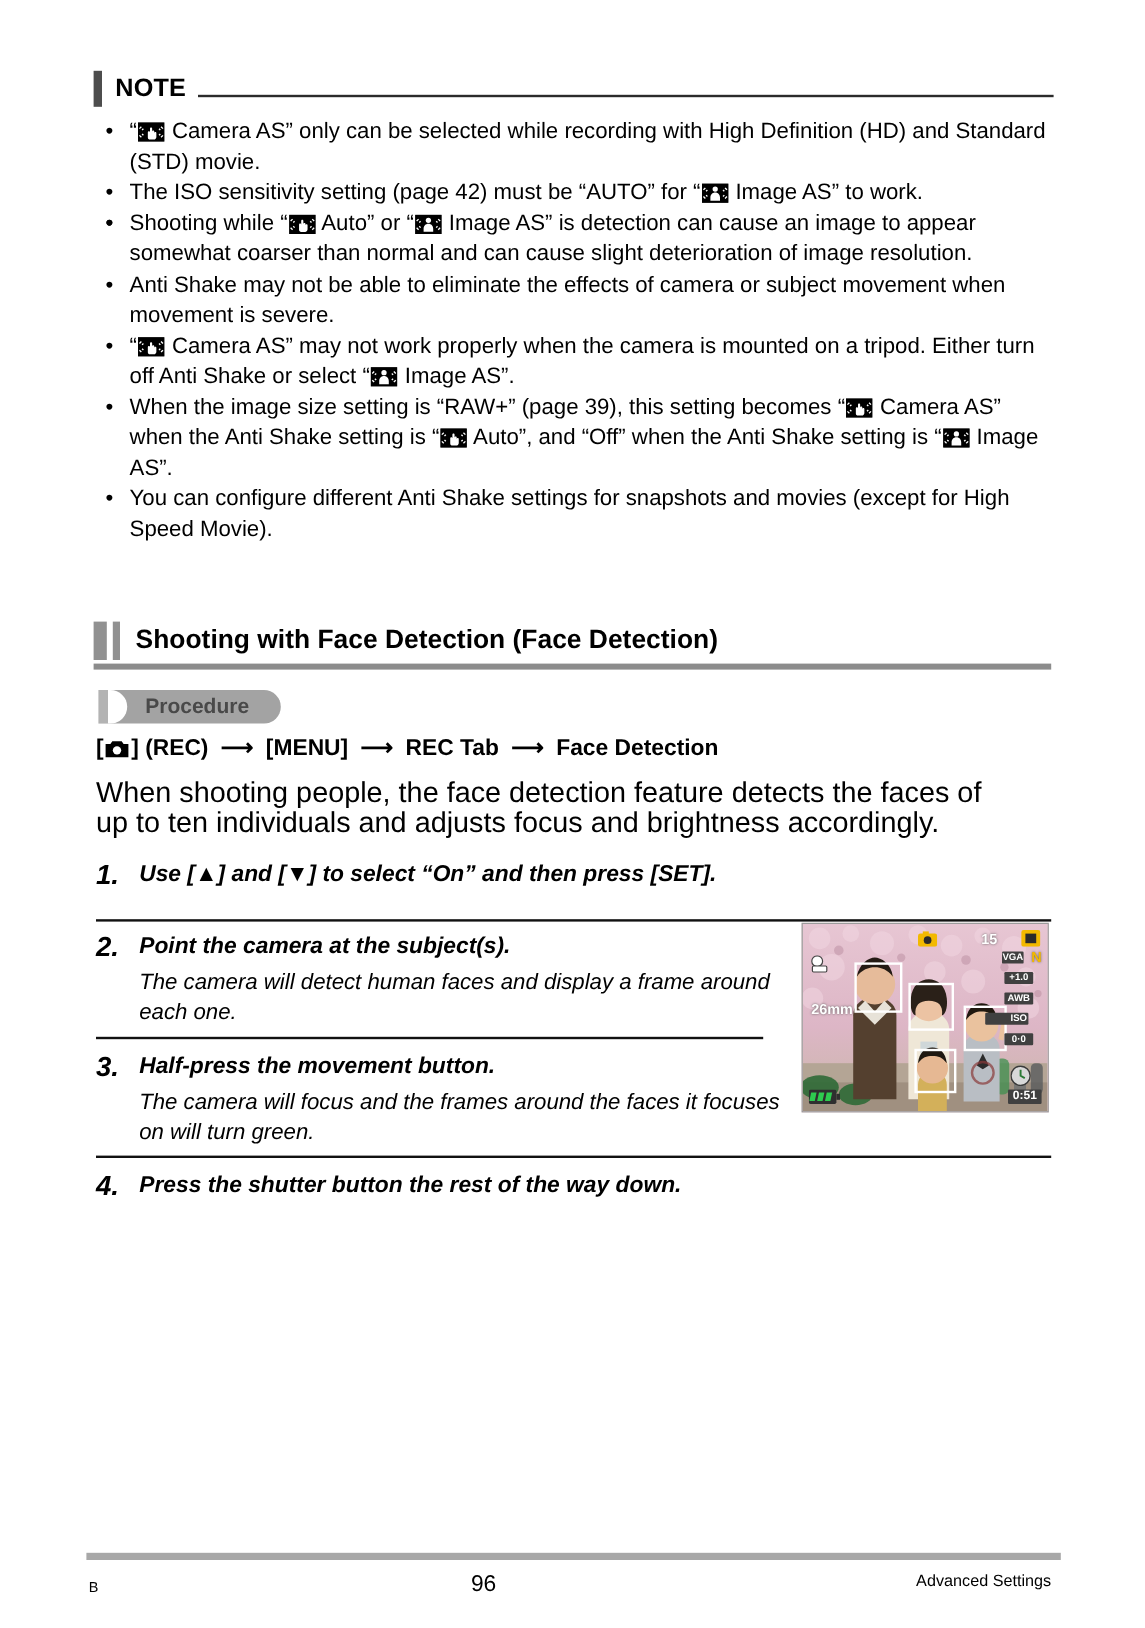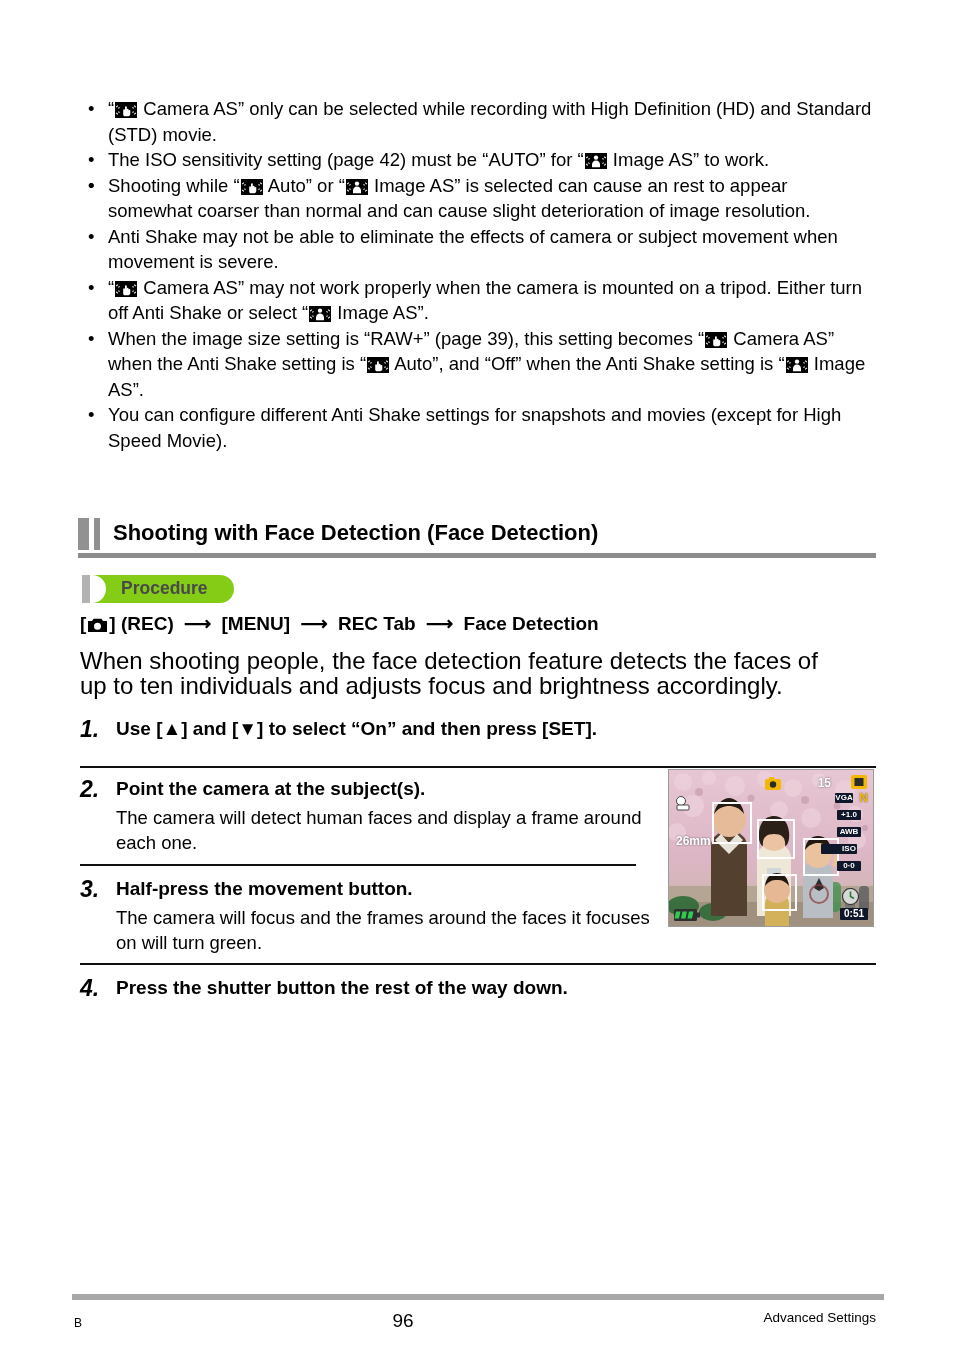--- a/index.html
+++ b/index.html
@@ -143,21 +143,21 @@
   }
   .proc-tick {
     width: 9px;
     height: 28px;
     background: #b3b3b3;
     flex: 0 0 auto;
   }
   .proc-pill {
     position: relative;
     height: 28px;
-    background: #84cc16;
+    background: #a3a3a3;
     border-radius: 0 14px 14px 0;
     padding: 0 26px 0 30px;
     display: flex;
     align-items: center;
     margin-left: 0px;
   }
   .proc-pill::before {
     content: "";
     position: absolute;
     left: -1px;
@@ -224,21 +224,21 @@
     align-items: flex-start;
   }
   .step-num {
     flex: 0 0 auto;
     width: 36px;
     font-size: 23px;
     font-weight: bold;
     font-style: italic;
     line-height: 26px;
   }
-  .step-body { flex: 1 1 auto; }
+  .step-body { flex: 1 1 auto; font-style: italic; }
   .step-title {
     font-size: 19px;
     font-weight: bold;
     line-height: 26px;
   }
   .step-desc {
     font-size: 18.5px;
     line-height: 25px;
     margin-top: 3px;
   }
@@ -263,21 +263,21 @@
     font-weight: bold;
     text-shadow: 0 0 2px #555;
     font-family: "Liberation Sans", sans-serif;
   }
   .face-box {
     position: absolute;
     border: 2px solid #fff;
   }
   .osd-chip {
     position: absolute;
-    background: #0f172a;
+    background: #404040;
     color: #fff;
     font-size: 8px;
     font-weight: bold;
     line-height: 10px;
     text-align: center;
     border-radius: 1px;
     font-family: "Liberation Sans", sans-serif;
   }
 
   
@@ -308,20 +308,25 @@
     right: 78px;
     top: 1310px;
     font-size: 13.5px;
   }
 </style>
 </head>
 <body>
 
 <div class="page">
 
+  <div class="note-head">
+    <div class="note-bar"></div>
+    <div class="note-label">NOTE</div>
+    <div class="note-rule"></div>
+  </div>
 
   <ul class="note-list" id="note-list">
       <li><span class="bullet">•</span><span>“</span><span class="gicon"><svg width="22" height="16" viewBox="0 0 22 16">
             <rect width="22" height="16" fill="#000"></rect>
             <path d="M1.2 5.2l1.6-1.6M1.2 10.8l1.6 1.6M3.4 6.4l1.1-1.1M3.4 9.6l1.1 1.1" stroke="#fff" stroke-width="1.1" fill="none"></path>
             <path d="M20.8 5.2l-1.6-1.6M20.8 10.8l-1.6 1.6M18.6 6.4l-1.1-1.1M18.6 9.6l-1.1 1.1" stroke="#fff" stroke-width="1.1" fill="none"></path>
             <path d="M8.2 13.6V8.2c0-.5.4-.9.9-.9s.9.4.9.9V5.1c0-.5.4-.9.9-.9s.9.4.9.9v2.6c0-.5.4-.9.9-.9s.9.4.9.9v1.1c0-.5.4-.9.9-.9s.8.4.8.9v3.3c0 1.2-.9 2.2-2.1 2.2H10c-1 0-1.8-.7-1.8-1.8z" fill="#fff"></path>
           </svg></span><span> Camera AS” only can be selected while recording with High Definition (HD) and Standard (STD) movie.</span></li>
       <li><span class="bullet">•</span><span>The ISO sensitivity setting (page 42) must be “AUTO” for “</span><span class="gicon"><svg width="22" height="16" viewBox="0 0 22 16">
             <rect width="22" height="16" fill="#000"></rect>
@@ -335,21 +340,21 @@
             <rect width="22" height="16" fill="#000"></rect>
             <path d="M1.2 5.2l1.6-1.6M1.2 10.8l1.6 1.6M3.4 6.4l1.1-1.1M3.4 9.6l1.1 1.1" stroke="#fff" stroke-width="1.1" fill="none"></path>
             <path d="M20.8 5.2l-1.6-1.6M20.8 10.8l-1.6 1.6M18.6 6.4l-1.1-1.1M18.6 9.6l-1.1 1.1" stroke="#fff" stroke-width="1.1" fill="none"></path>
             <path d="M8.2 13.6V8.2c0-.5.4-.9.9-.9s.9.4.9.9V5.1c0-.5.4-.9.9-.9s.9.4.9.9v2.6c0-.5.4-.9.9-.9s.9.4.9.9v1.1c0-.5.4-.9.9-.9s.8.4.8.9v3.3c0 1.2-.9 2.2-2.1 2.2H10c-1 0-1.8-.7-1.8-1.8z" fill="#fff"></path>
           </svg></span><span> Auto” or “</span><span class="gicon"><svg width="22" height="16" viewBox="0 0 22 16">
             <rect width="22" height="16" fill="#000"></rect>
             <path d="M1.2 5.2l1.6-1.6M1.2 10.8l1.6 1.6M3.4 6.4l1.1-1.1M3.4 9.6l1.1 1.1" stroke="#fff" stroke-width="1.1" fill="none"></path>
             <path d="M20.8 5.2l-1.6-1.6M20.8 10.8l-1.6 1.6M18.6 6.4l-1.1-1.1M18.6 9.6l-1.1 1.1" stroke="#fff" stroke-width="1.1" fill="none"></path>
             <circle cx="11" cy="4.6" r="2.2" fill="#fff"></circle>
             <path d="M11 7.4c2.4 0 4 1.8 4 4.2v2.6H7v-2.6c0-2.4 1.6-4.2 4-4.2z" fill="#fff"></path>
-          </svg></span><span> Image AS” is selected can cause an rest to appear somewhat coarser than normal and can cause slight deterioration of image resolution.</span></li>
+          </svg></span><span> Image AS” is detection can cause an image to appear somewhat coarser than normal and can cause slight deterioration of image resolution.</span></li>
       <li><span class="bullet">•</span><span>Anti Shake may not be able to eliminate the effects of camera or subject movement when movement is severe.</span></li>
       <li><span class="bullet">•</span><span>“</span><span class="gicon"><svg width="22" height="16" viewBox="0 0 22 16">
             <rect width="22" height="16" fill="#000"></rect>
             <path d="M1.2 5.2l1.6-1.6M1.2 10.8l1.6 1.6M3.4 6.4l1.1-1.1M3.4 9.6l1.1 1.1" stroke="#fff" stroke-width="1.1" fill="none"></path>
             <path d="M20.8 5.2l-1.6-1.6M20.8 10.8l-1.6 1.6M18.6 6.4l-1.1-1.1M18.6 9.6l-1.1 1.1" stroke="#fff" stroke-width="1.1" fill="none"></path>
             <path d="M8.2 13.6V8.2c0-.5.4-.9.9-.9s.9.4.9.9V5.1c0-.5.4-.9.9-.9s.9.4.9.9v2.6c0-.5.4-.9.9-.9s.9.4.9.9v1.1c0-.5.4-.9.9-.9s.8.4.8.9v3.3c0 1.2-.9 2.2-2.1 2.2H10c-1 0-1.8-.7-1.8-1.8z" fill="#fff"></path>
           </svg></span><span> Camera AS” may not work properly when the camera is mounted on a tripod. Either turn off Anti Shake or select “</span><span class="gicon"><svg width="22" height="16" viewBox="0 0 22 16">
             <rect width="22" height="16" fill="#000"></rect>
             <path d="M1.2 5.2l1.6-1.6M1.2 10.8l1.6 1.6M3.4 6.4l1.1-1.1M3.4 9.6l1.1 1.1" stroke="#fff" stroke-width="1.1" fill="none"></path>
             <path d="M20.8 5.2l-1.6-1.6M20.8 10.8l-1.6 1.6M18.6 6.4l-1.1-1.1M18.6 9.6l-1.1 1.1" stroke="#fff" stroke-width="1.1" fill="none"></path>

